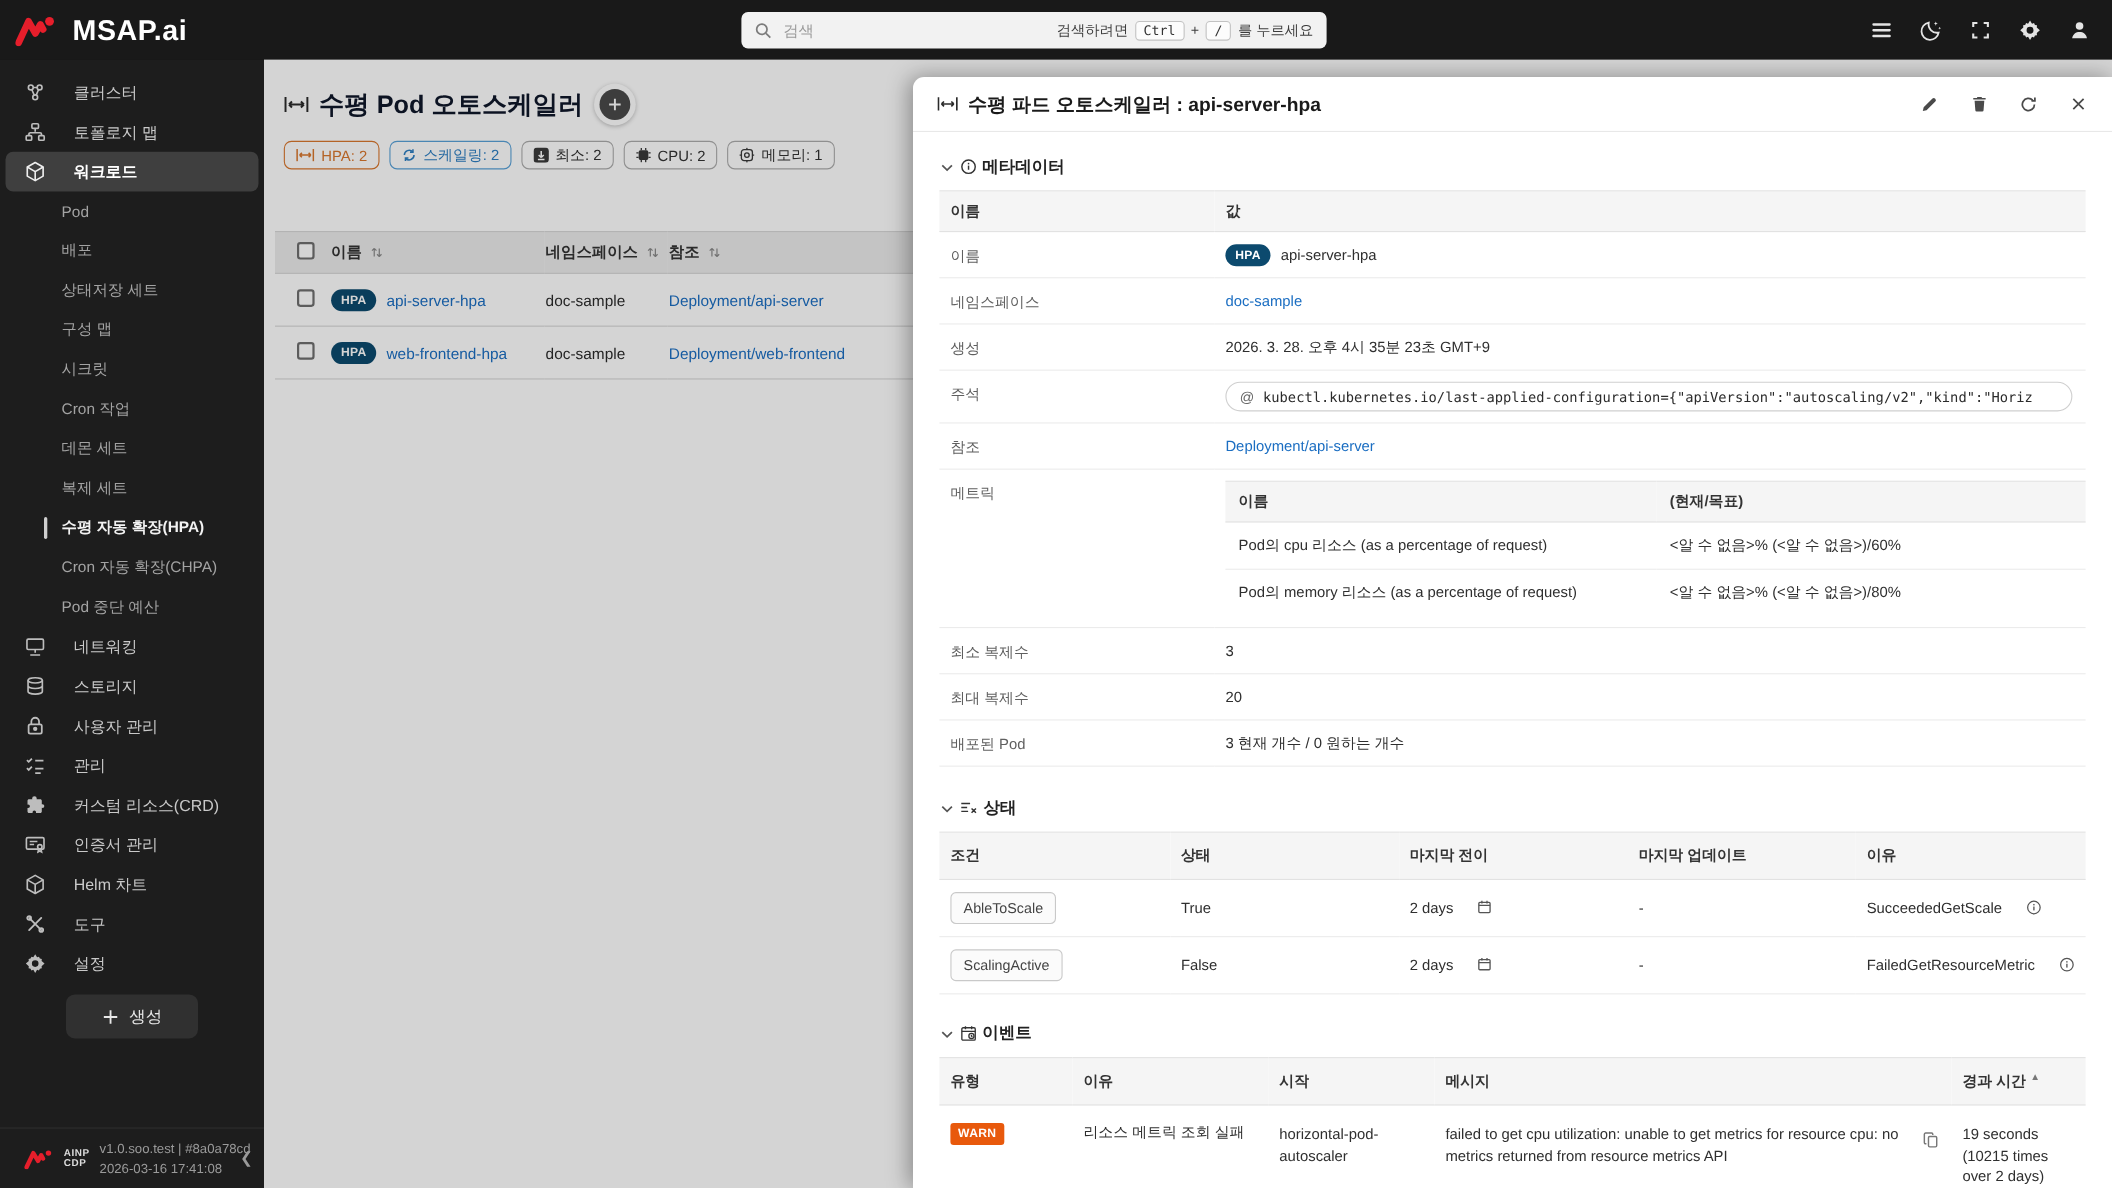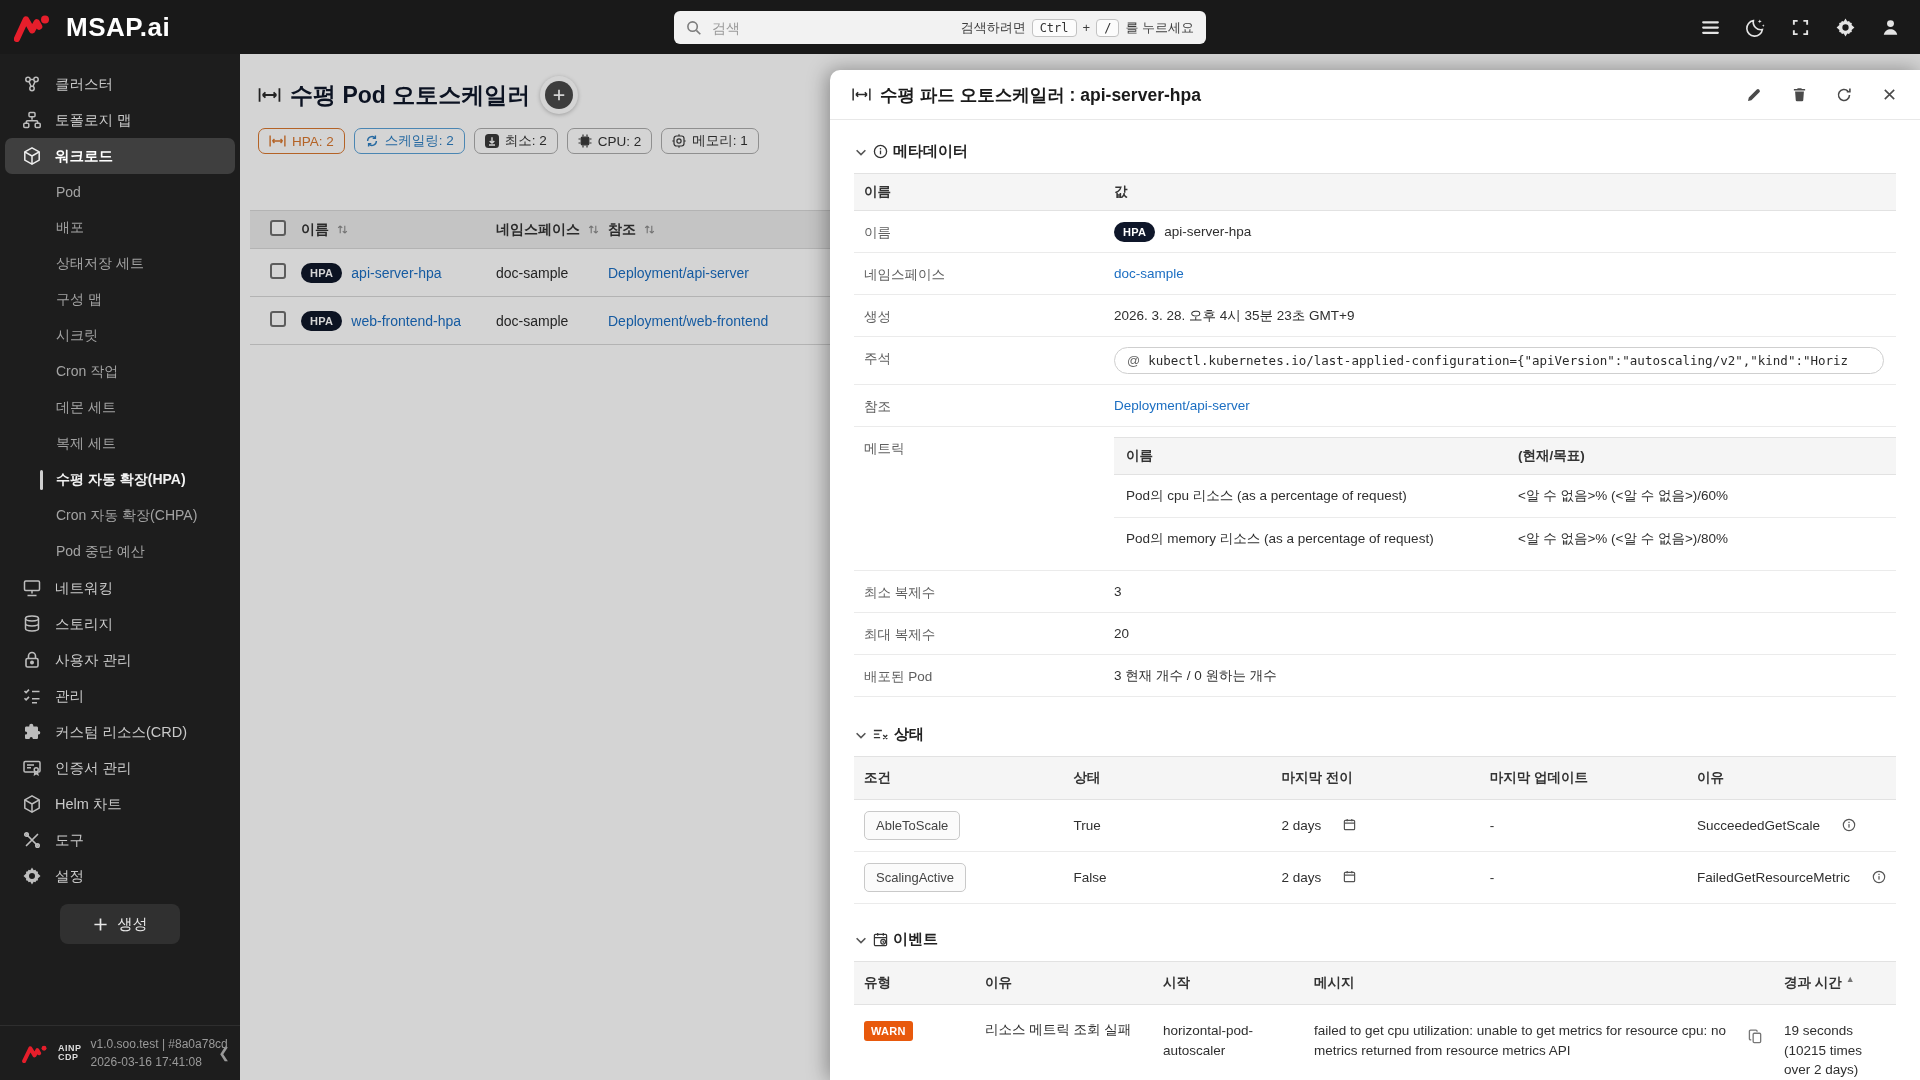--- a/index.html
+++ b/index.html
@@ -20,21 +20,21 @@
   .searchbox input::placeholder{color:#9a9a9a;}
   .search-hint{display:flex;align-items:center;gap:6px;font-size:13px;color:#3c3c3c;white-space:nowrap;}
   .kbd{font-family:"DejaVu Sans Mono",monospace;font-size:12px;color:#333;background:#fcfcfc;border:1px solid #c2c2c2;
        border-radius:4px;padding:1px 7px;}
   .top-icons{position:absolute;right:18px;top:0;height:54px;display:flex;align-items:center;gap:21px;color:#e4e4e4;}
   .tbtn{width:24px;height:24px;display:flex;align-items:center;justify-content:center;cursor:pointer;color:#e4e4e4;}
 
   
   .sidebar{position:absolute;top:54px;left:0;width:240px;bottom:0;background:#1d1d1d;z-index:20;display:flex;flex-direction:column;}
   .nav{padding-top:12px;flex:0 0 auto;}
-  .nav-item{height:36px;display:flex;align-items:center;gap:13px;padding:0 10px 0 22px;color:#c9c9c9;font-size:14.5px;cursor:pointer;}
+  .nav-item{height:36px;display:flex;align-items:center;gap:25px;padding:0 10px 0 22px;color:#c9c9c9;font-size:14.5px;cursor:pointer;}
   .nav-item .nav-icon{width:20px;height:20px;color:#bdbdbd;flex:0 0 20px;display:flex;align-items:center;justify-content:center;}
   .nav-item.active{background:#3f3f3f;border-radius:7px;margin:0 5px;padding:0 10px 0 17px;color:#fff;font-weight:bold;}
   .nav-sub{height:36px;display:flex;align-items:center;padding-left:56px;color:#a3a3a3;font-size:14px;cursor:pointer;position:relative;}
   .nav-sub.active{color:#f2f2f2;font-weight:bold;}
   .nav-sub.active::before{content:"";position:absolute;left:40px;top:8px;width:3px;height:20px;background:#cfcfcf;border-radius:2px;}
   .create-btn{margin:10px auto 0;width:120px;height:40px;background:#303030;border-radius:8px;color:#e8e8e8;
               display:flex;align-items:center;justify-content:center;gap:10px;font-size:15px;cursor:pointer;}
   .side-footer{margin-top:auto;border-top:1px solid #2e2e2e;padding:9px 10px 9px 22px;display:flex;align-items:center;gap:9px;position:relative;}
   .ainp-text{color:#dcdcdc;font-size:9px;font-weight:bold;line-height:1.05;letter-spacing:.5px;}
   .ver{color:#9a9a9a;font-size:12px;line-height:1.5;}
@@ -53,21 +53,21 @@
         padding:0 10px;font-size:13.5px;color:#333;background:transparent;}
   .pill.orange{border-color:#d9772e;color:#d9772e;}
   .pill.blue{border-color:#5aa2d8;color:#2e7fc2;}
 
   .list-table{position:absolute;left:10px;top:156px;width:1010px;border-collapse:collapse;font-size:14px;}
   .list-table th{background:#ececec;height:38px;text-align:left;font-weight:bold;color:#333;border-top:1px solid #d8d8d8;border-bottom:1px solid #d8d8d8;}
   .list-table td{height:48px;border-bottom:1px solid #d8d8d8;color:#2c2c2c;}
   .th-inner{display:flex;align-items:center;gap:7px;}
   .sort{color:#8a8a8a;}
   .cbx{width:16px;height:16px;border:2px solid #6f6f6f;border-radius:3px;background:#fff;display:inline-block;cursor:pointer;}
-  .hpa-badge{display:inline-flex;align-items:center;justify-content:center;background:#0f172a;color:#fff;
+  .hpa-badge{display:inline-flex;align-items:center;justify-content:center;background:#0c4a6e;color:#fff;
              font-size:11px;font-weight:bold;border-radius:999px;padding:4px 9px;letter-spacing:.3px;}
   .link{color:#1b6ec2;cursor:pointer;text-decoration:none;}
   .name-cell{display:flex;align-items:center;gap:9px;}
 
   
   .drawer{position:absolute;top:70px;left:830px;right:0;bottom:0;background:#fff;z-index:10;
           border-top-left-radius:10px;box-shadow:-3px 0 20px rgba(0,0,0,.35);}
   .drawer-head{height:50px;display:flex;align-items:center;padding:0 22px;border-bottom:1px solid #e8e8e8;}
   .drawer-title{font-size:17.5px;font-weight:bold;color:#1a1a1a;display:flex;align-items:center;gap:9px;}
   .drawer-actions{margin-left:auto;display:flex;align-items:center;gap:27px;color:#4a4a4a;}

